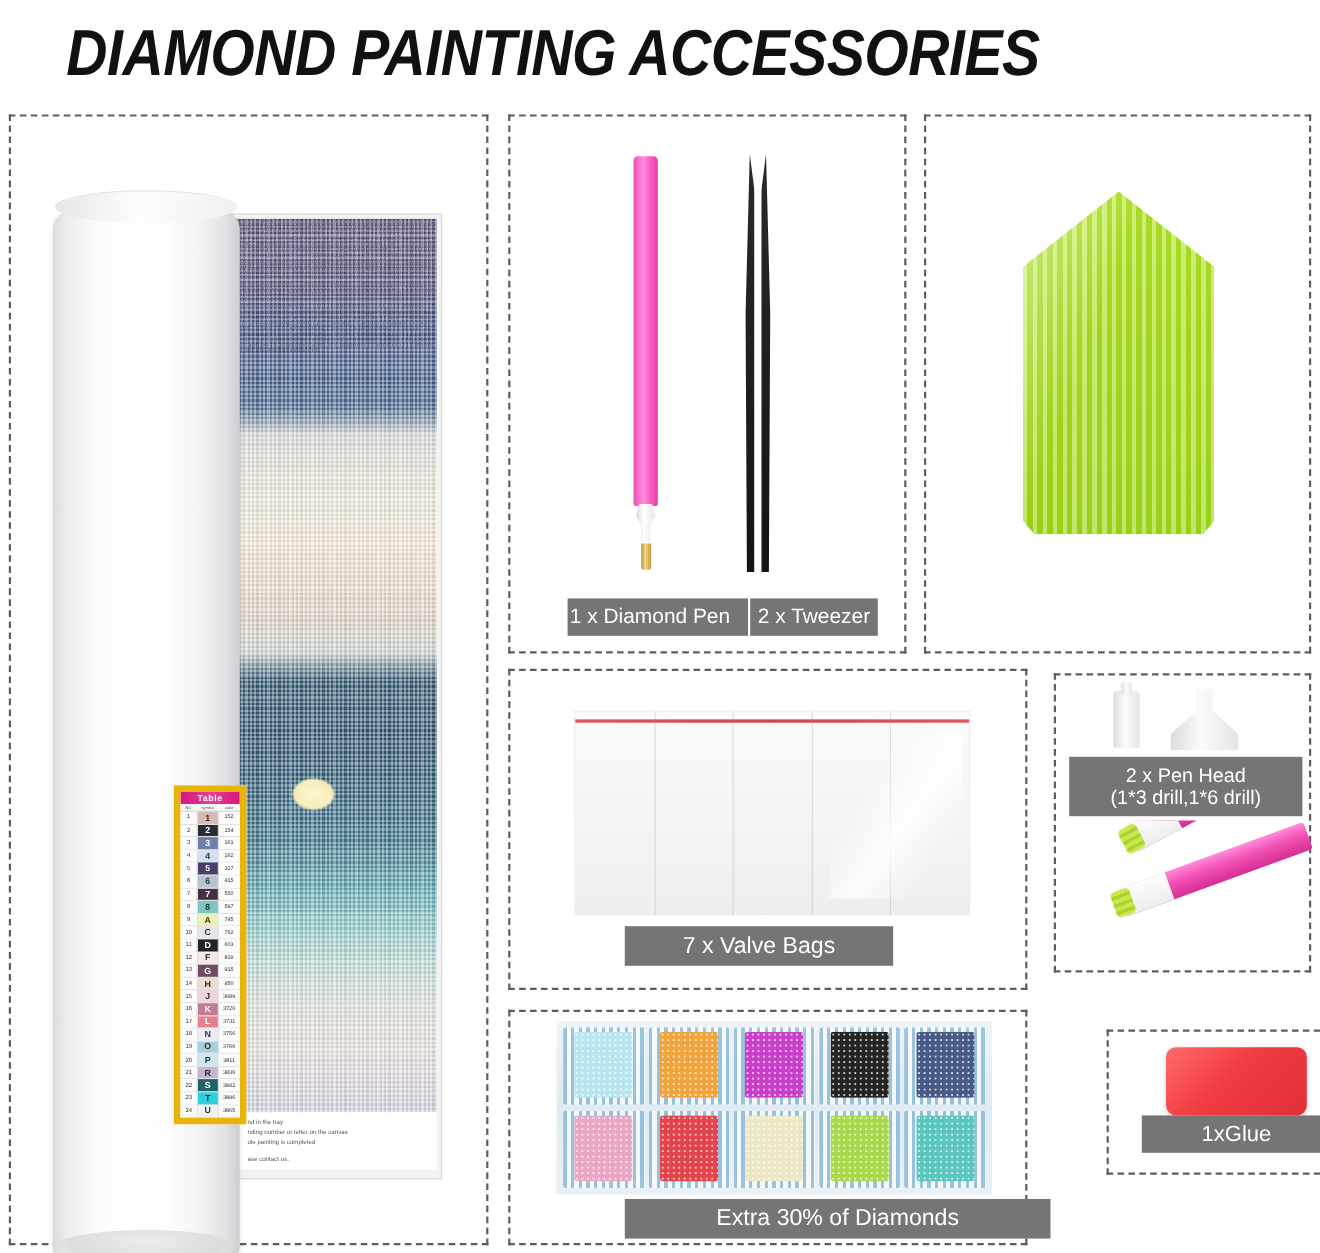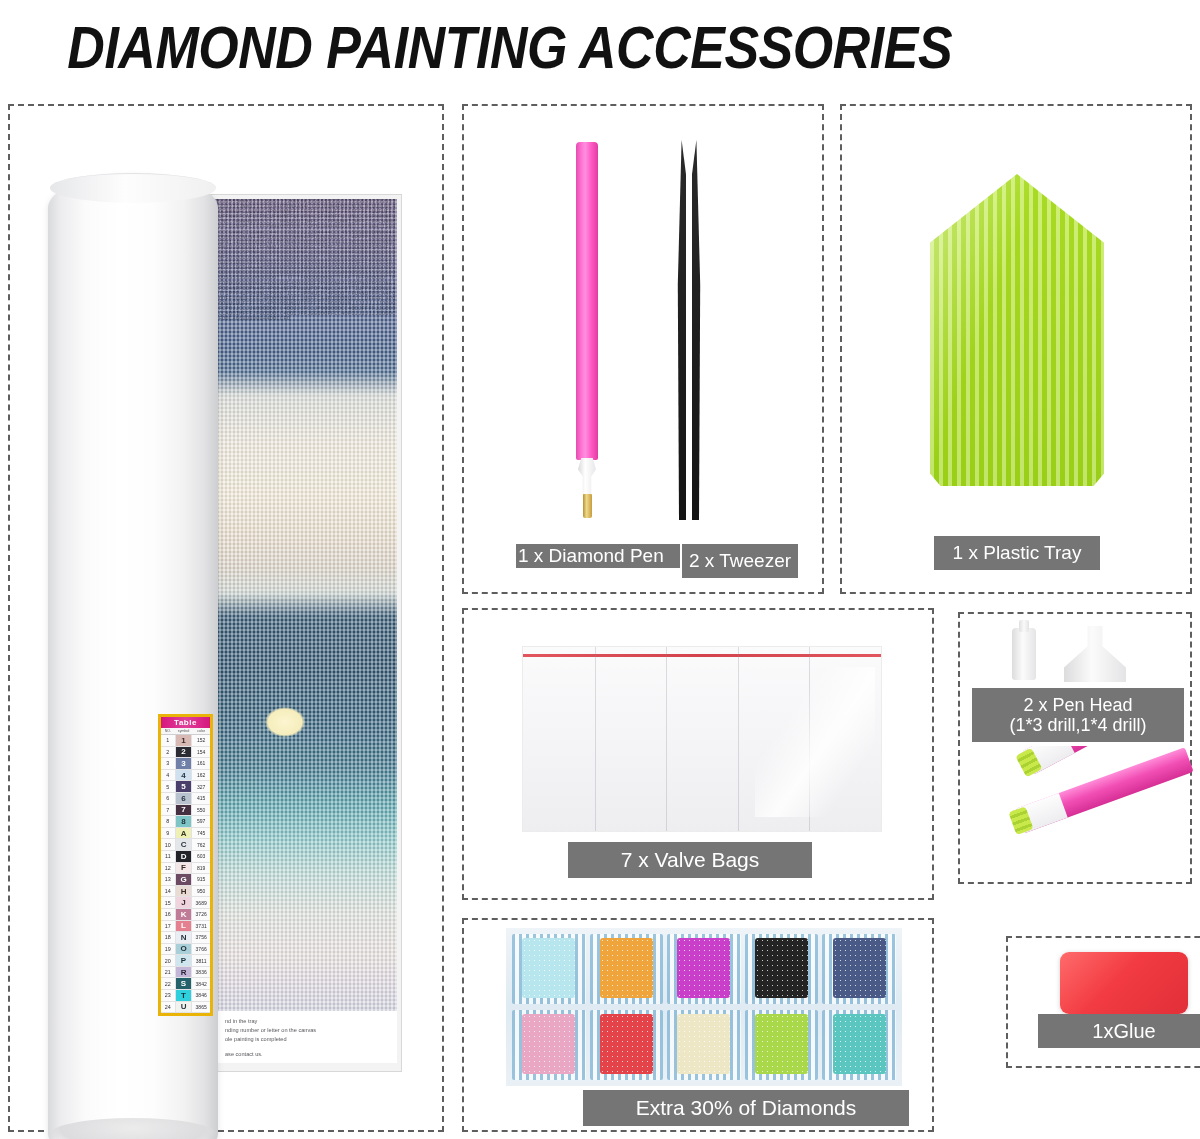--- a/index.html
+++ b/index.html
@@ -6,21 +6,21 @@
   body {
     width: 1200px; height: 1139px;
     background: #ffffff;
     font-family: "Liberation Sans", sans-serif;
     overflow: hidden;
     position: relative;
   }
   
   .title-bar {
     position: absolute; left: 0; top: 0; width: 1020px; height: 96px;
-    display: flex; align-items: center; justify-content: center;
+    display: flex; align-items: center; 
   }
   .title-bar h1 {
     font-family: "Liberation Sans", sans-serif;
     font-size: 59px; font-weight: bold; font-style: italic;
     letter-spacing: -0.5px; color: #111111;
     transform: scaleX(0.88); transform-origin: center;
     white-space: nowrap;
   }
   
   .panel {
@@ -114,22 +114,22 @@
     border-radius: 50%;
   }
   .canvas-roll-top {
     position: absolute; left: 2px; right: 2px; top: -1px; height: 30px;
     border-radius: 50%;
     background: linear-gradient(90deg, #e6e7e9, #fdfdfd 45%, #f0f0f1);
     border-top: 1px solid #e3e3e5;
   }
   
   .ctable {
-    position: absolute; left: 148px; top: 608px; width: 55px;
-    background: #ffffff; border: 3px solid #eab308;
+    position: absolute; left: 148px; top: 608px; width: 66px;
+    background: #ffffff; border: 6px solid #eab308;
     z-index: 6; overflow: hidden;
   }
   .ctable-head {
     background: linear-gradient(90deg, #d6177e, #e0409a 50%, #d6177e);
     color: #ffffff; font-size: 8px; font-weight: bold;
     text-align: center; letter-spacing: .5px; padding: 1px 0;
   }
   .ctable-cols {
     display: flex; font-size: 3.6px; color: #555;
     border-bottom: 1px solid #cfcfd2; background: #f7f7f8;
@@ -170,21 +170,21 @@
     background: linear-gradient(90deg, #b79135, #efd98a 40%, #c79c3c);
     border-radius: 1px 1px 2px 2px;
   }
   .tweezer { position: absolute; left: 196px; top: 34px; width: 58px; height: 380px; }
   .tw-arm {
     position: absolute; bottom: 0; width: 10px; height: 100%;
     background: linear-gradient(180deg, #2a2a2a, #141414);
   }
   .tw-left  { left: 16px; clip-path: polygon(56% 0, 100% 9%, 100% 100%, 30% 100%, 18% 38%); }
   .tw-right { right: 16px; clip-path: polygon(0 9%, 44% 0, 82% 38%, 70% 100%, 0 100%); }
-  #label-pen { left: 52px; top: 438px; width: 164px; height: 24px; justify-content: flex-start; padding-left: 2px; }
+  #label-pen { left: 52px; top: 438px; width: 164px; height: 34px; justify-content: flex-start; padding-left: 2px; }
   #label-tweezer { left: 218px; top: 438px; width: 116px; height: 34px; }
 
   
   .tray {
     position: absolute; left: 88px; top: 68px; width: 174px; height: 312px;
     background:
       repeating-linear-gradient(90deg, rgba(255,255,255,.34) 0 4px, rgba(120,170,0,.20) 4px 9px),
       linear-gradient(180deg, #b6e82f 0%, #aee026 40%, #a2d81d 100%);
     clip-path: polygon(50% 0, 100% 22%, 100% 96%, 94% 100%, 6% 100%, 0 96%, 0 22%);
     border-radius: 6px;
@@ -260,21 +260,21 @@
   .diam-bag {
     flex: 1; position: relative; border-radius: 2px;
     background: repeating-linear-gradient(90deg, rgba(88,158,200,.55) 0 3px, rgba(255,255,255,.65) 3px 7px);
   }
   .diam-fill {
     position: absolute; left: 14%; right: 14%; top: 6%; bottom: 8%;
     border-radius: 3px;
     background-image: radial-gradient(circle, rgba(255,255,255,.75) 26%, transparent 28%);
     background-size: 5px 5px;
   }
-  #label-diamonds { left: 119px; top: 170px; width: 326px; height: 36px; font-size: 21px; }
+  #label-diamonds { left: 104px; top: 170px; width: 387px; height: 36px; font-size: 21px; }
 
   
   .glue-block {
     position: absolute; left: 52px; top: 14px; width: 128px; height: 62px;
     background: linear-gradient(135deg, #ff6b6b 0%, #f23b42 45%, #e12f38 100%);
     border-radius: 9px;
     box-shadow: 0 1px 5px rgba(0,0,0,.18);
   }
   #label-glue { left: 30px; top: 76px; width: 172px; height: 34px; font-size: 20px; }
 </style>
@@ -451,40 +451,39 @@
   </div>
 
   <div class="label-chip" id="label-pen">1 x Diamond Pen</div>
   <div class="label-chip" id="label-tweezer">2 x Tweezer</div>
 </div>
 
 <div class="panel" id="panel-tray">
   <div class="tray">
     <div class="tray-sheen"></div>
   </div>
-  <div class="label-chip" id="label-tray">1 x Plastic Tray</div>
 </div>
 
 <div class="panel" id="panel-bags">
   <div class="bags">
     <div class="bags-zip"></div>
     <div class="bag-div" style="left:20%"></div>
     <div class="bag-div" style="left:40%"></div>
     <div class="bag-div" style="left:60%"></div>
     <div class="bag-div" style="left:80%"></div>
     <div class="bags-gloss"></div>
   </div>
   <div class="label-chip" id="label-bags">7 x Valve Bags</div>
 </div>
 
 <div class="panel" id="panel-penhead">
   <div class="ph-small"></div>
   <div class="ph-wide"></div>
   <div class="label-chip" id="label-penhead">2 x Pen Head
-(1*3 drill,1*4 drill)</div>
+(1*3 drill,1*6 drill)</div>
   <div class="ph-pens">
     <div class="ph-pen" id="ph-pen-a">
       <div class="ph-white"></div>
       <div class="ph-green"></div>
     </div>
     <div class="ph-pen" id="ph-pen-b">
       <div class="ph-white"></div>
       <div class="ph-green"></div>
     </div>
   </div>

